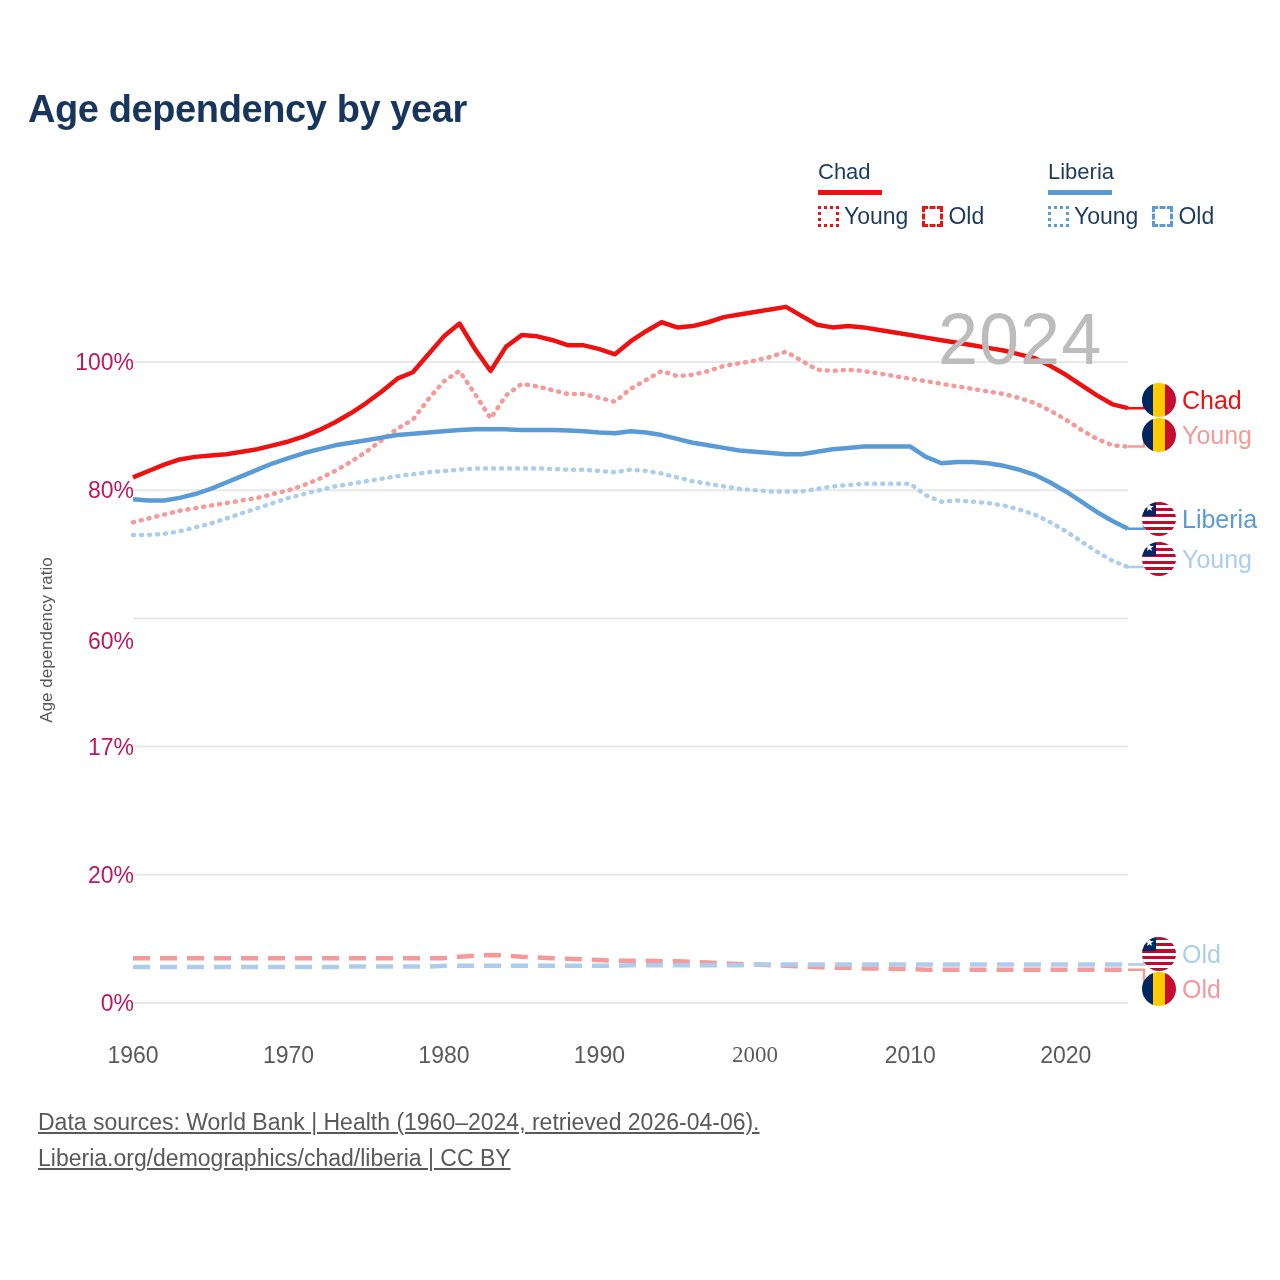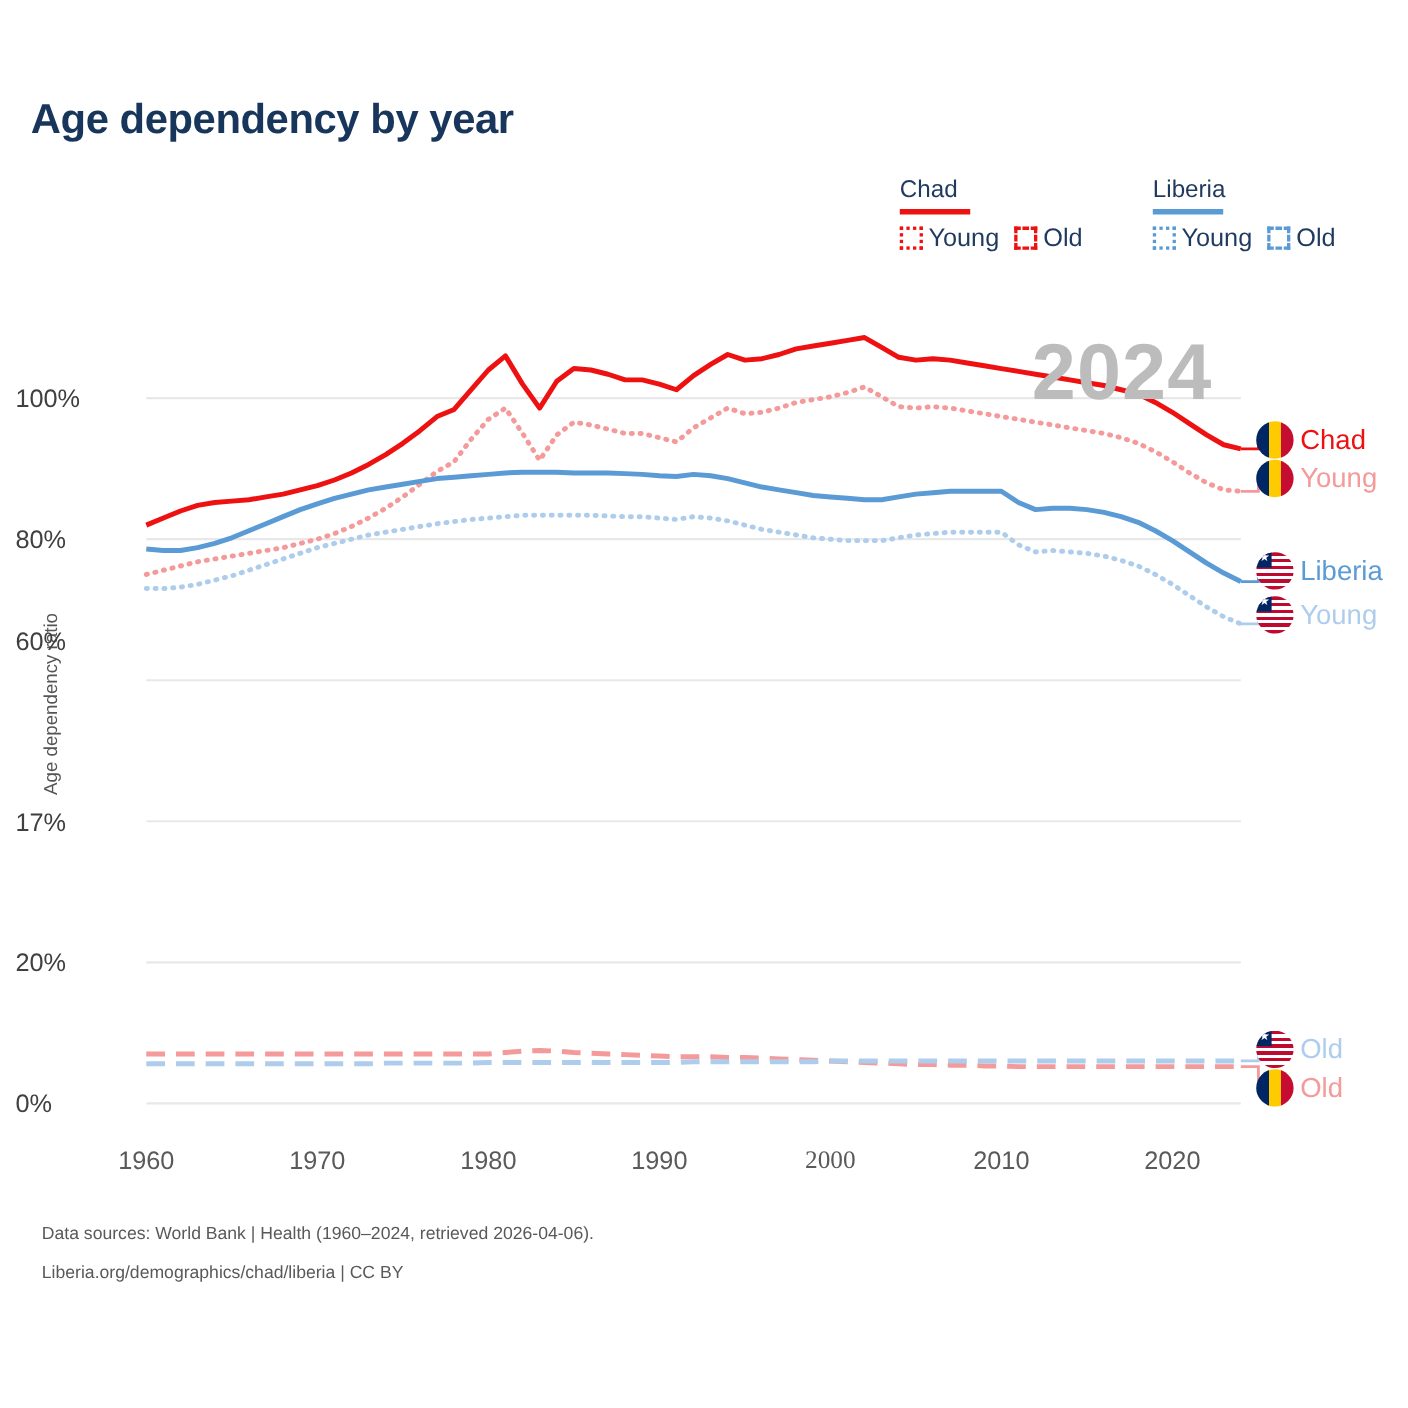--- a/index.html
+++ b/index.html
@@ -90,41 +90,41 @@
     transform: rotate(-90deg);
     transform-origin: 100px 0px;
     font-size: 17px;
     color: #555;
     text-align: center;
   }
   .ytick {
     position: absolute;
     right: 1146px;
     width: 120px;
-    text-align: left;
-    font-size: 23px;
-    color: #404040;
+    text-align: right;
+    font-size: 23px;
+    color: #be185d;
     transform: translateY(-13px);
   }
   .xtick {
     position: absolute;
     top: 1030px;
     width: 120px;
     text-align: center;
     font-size: 23px;
     color: #5a5a5a;
     transform: translateX(-60px);
     margin-top: 12px;
   }
   #watermark {
     position: absolute;
     left: 938px;
     top: 298px;
     font-size: 72px;
-    font-weight: bold;
+    font-weight: normal;
     color: #bcbcbc;
     letter-spacing: 1px;
   }
   
   .series-label {
     position: absolute;
     display: flex;
     align-items: center;
     gap: 6px;
     white-space: nowrap;
@@ -164,23 +164,24 @@
     text-align: center;
     font-size: 11px;
     line-height: 16px;
     color: #ffffff;
   }
   
   #footer {
     position: absolute;
     left: 38px;
     top: 1104px;
-    font-size: 16px;
+    font-size: 23px;
     color: #595959;
     line-height: 36px;
+    text-decoration: underline;
   }
   #footer div { white-space: nowrap; }
 </style>
 </head>
 <body>
 
 <div id="page">
 
   <div id="chart-title">Age dependency by year</div>
 
@@ -215,21 +216,21 @@
       </div>
     </div>
   </div>
 
   <div id="plot-area">
     <div id="ylabel">Age dependency ratio</div>
     <div id="yticks">
         <div class="ytick" style="top: 1003px;">0%</div>
         <div class="ytick" style="top: 874.8px;">20%</div>
         <div class="ytick" style="top: 746.6px;">17%</div>
-        <div class="ytick" style="top: 583px;">60%</div>
+        <div class="ytick" style="top: 641px;">60%</div>
         <div class="ytick" style="top: 490.2px;">80%</div>
         <div class="ytick" style="top: 362px;">100%</div>
       </div>
     <div id="xticks">
         <div class="xtick" style="left: 133px;">1960</div>
         <div class="xtick" style="left: 288.469px;">1970</div>
         <div class="xtick" style="left: 443.938px;">1980</div>
         <div class="xtick" style="left: 599.406px;">1990</div>
         <div class="xtick" style="left: 754.875px; font-family: Liberation Serif, serif;">2000</div>
         <div class="xtick" style="left: 910.344px;">2010</div>

